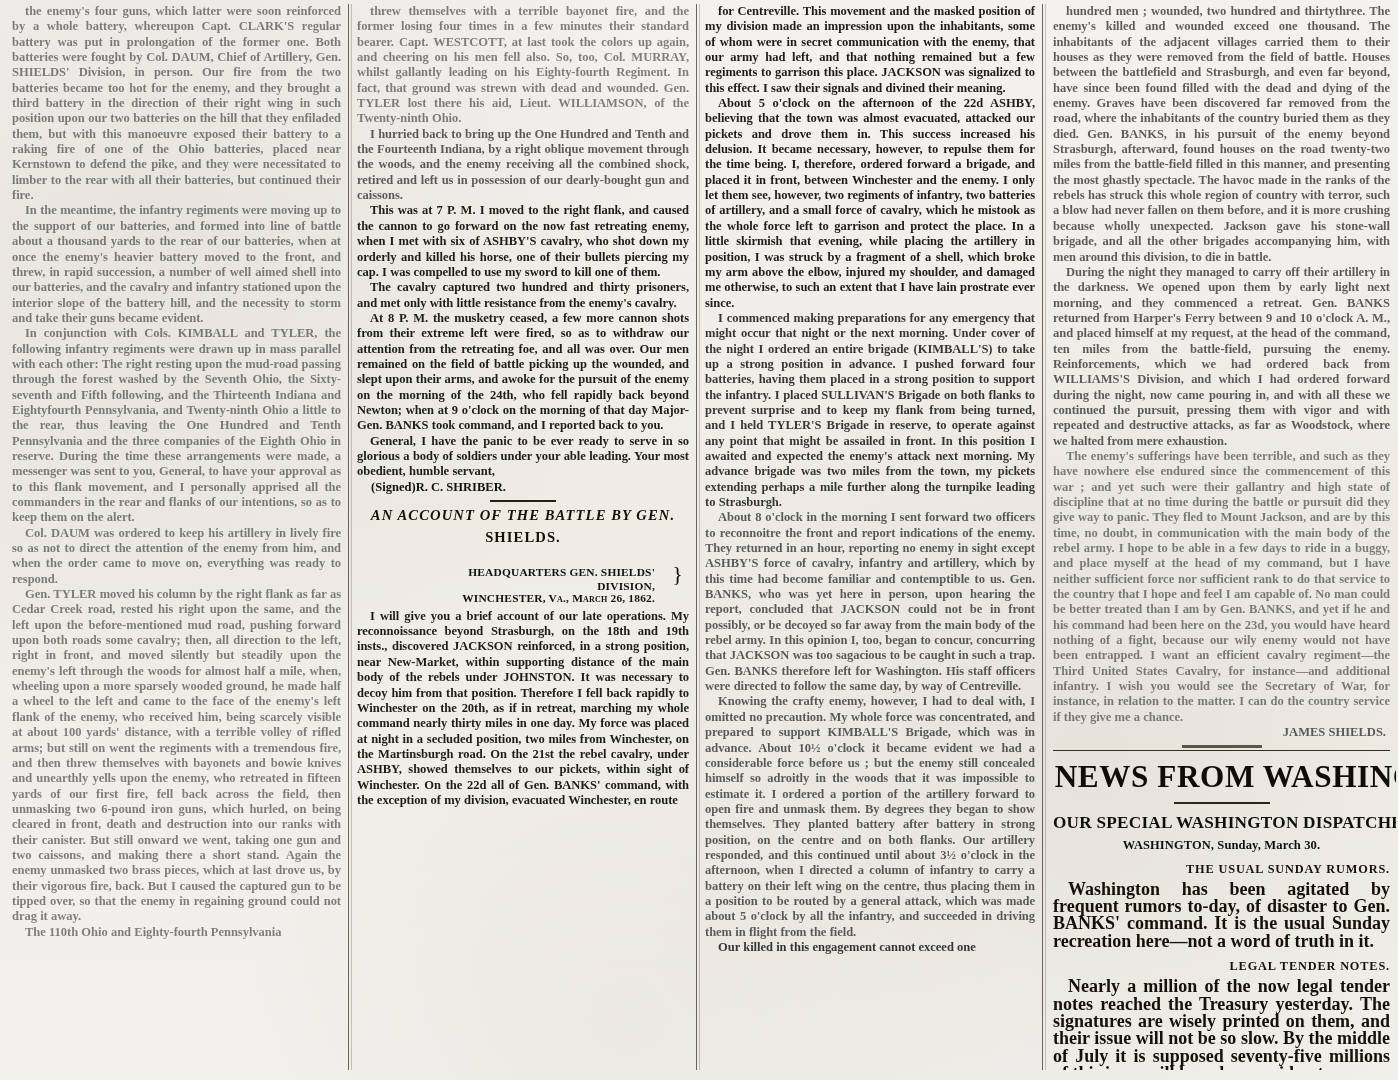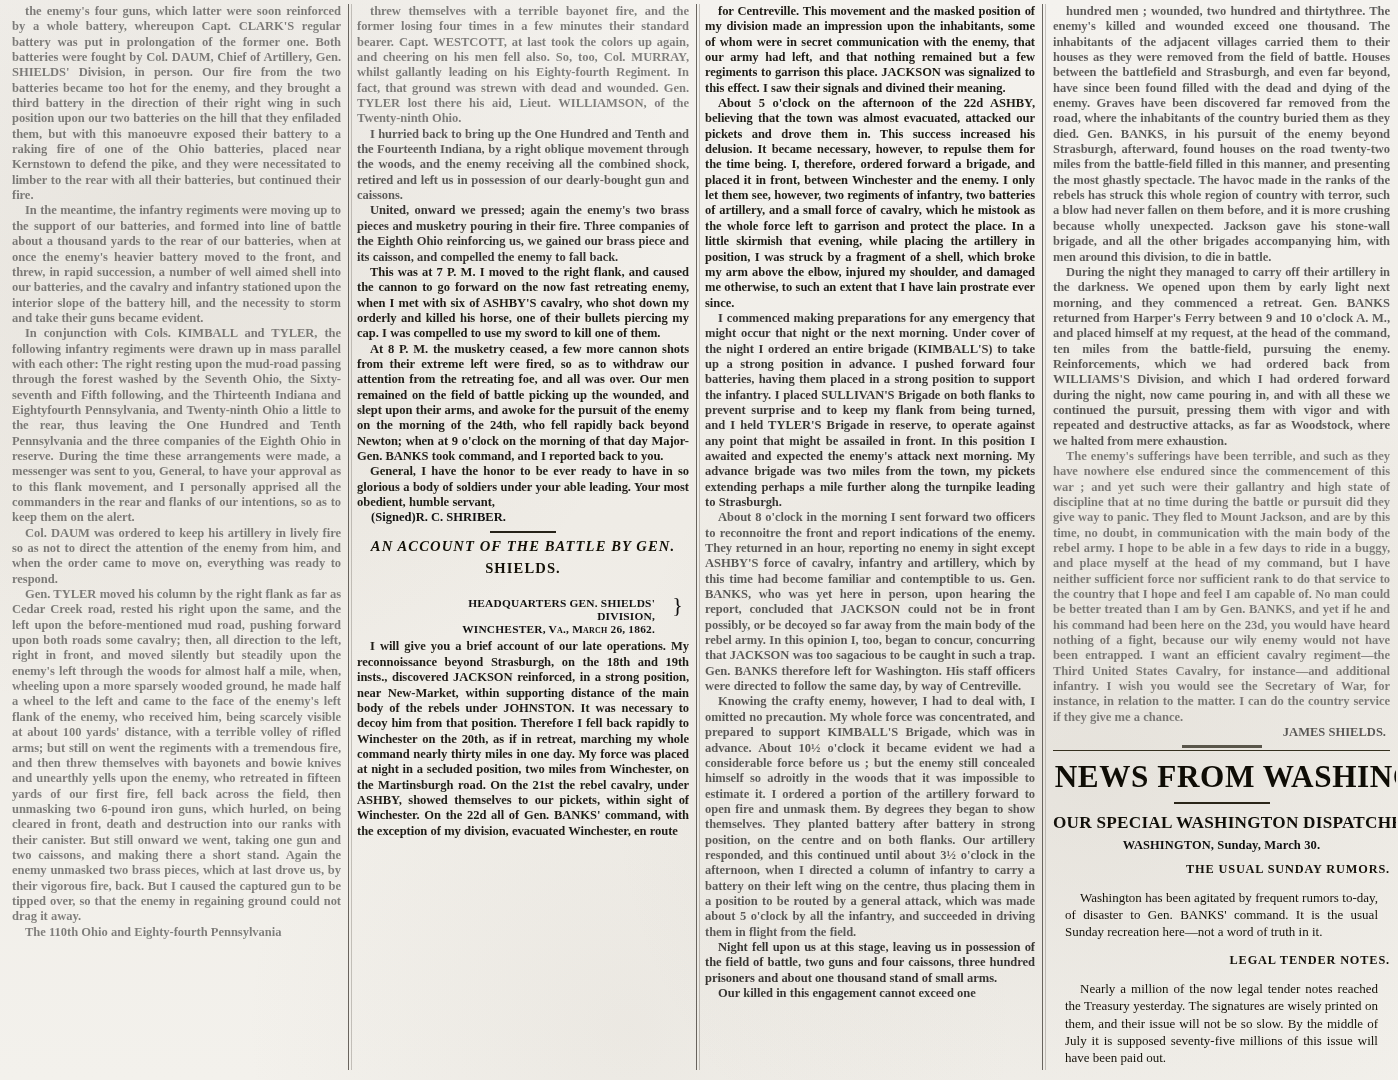--- a/index.html
+++ b/index.html
@@ -122,46 +122,46 @@
     font-size:12.6px;text-align:center;font-weight:700;
     line-height:15px;margin:3px 0 7px 0;letter-spacing:.1px;
   }
   .news-place .sc{font-size:12.4px;}
   .subhead{
     font-size:12.3px;text-align:right;font-weight:700;
     font-variant:small-caps;letter-spacing:.85px;
     line-height:15px;margin:9px 0 4px 0;color:#15120a;
   }
   .news-body{
-    font-size:13px;line-height:17.4px;text-indent:15px;
-    font-weight:400;text-align:justify;margin:12px;color:#141108;
+    font-size:18px;line-height:17.4px;text-indent:15px;
+    font-weight:700;text-align:justify;margin:0;color:#141108;
   }
 </style>
 </head>
 <body>
 
 <div id="page">
   <div id="cols">
 
     <div class="col c1">
       <p class="body vfaded">the enemy's four guns, which latter were soon reinforced by a whole battery, whereupon Capt. CLARK'S regular battery was put in prolongation of the former one. Both batteries were fought by Col. DAUM, Chief of Artillery, Gen. SHIELDS' Division, in person. Our fire from the two batteries became too hot for the enemy, and they brought a third battery in the direction of their right wing in such position upon our two batteries on the hill that they enfiladed them, but with this manoeuvre exposed their battery to a raking fire of one of the Ohio batteries, placed near Kernstown to defend the pike, and they were necessitated to limber to the rear with all their batteries, but continued their fire.</p>
       <p class="body vfaded">In the meantime, the infantry regiments were moving up to the support of our batteries, and formed into line of battle about a thousand yards to the rear of our batteries, when at once the enemy's heavier battery moved to the front, and threw, in rapid succession, a number of well aimed shell into our batteries, and the cavalry and infantry stationed upon the interior slope of the battery hill, and the necessity to storm and take their guns became evident.</p>
       <p class="body vfaded">In conjunction with Cols. KIMBALL and TYLER, the following infantry regiments were drawn up in mass parallel with each other: The right resting upon the mud-road passing through the forest washed by the Seventh Ohio, the Sixty-seventh and Fifth following, and the Thirteenth Indiana and Eightyfourth Pennsylvania, and Twenty-ninth Ohio a little to the rear, thus leaving the One Hundred and Tenth Pennsylvania and the three companies of the Eighth Ohio in reserve. During the time these arrangements were made, a messenger was sent to you, General, to have your approval as to this flank movement, and I personally apprised all the commanders in the rear and flanks of our intentions, so as to keep them on the alert.</p>
       <p class="body vfaded">Col. DAUM was ordered to keep his artillery in lively fire so as not to direct the attention of the enemy from him, and when the order came to move on, everything was ready to respond.</p>
       <p class="body vfaded">Gen. TYLER moved his column by the right flank as far as Cedar Creek road, rested his right upon the same, and the left upon the before-mentioned mud road, pushing forward upon both roads some cavalry; then, all direction to the left, right in front, and moved silently but steadily upon the enemy's left through the woods for almost half a mile, when, wheeling upon a more sparsely wooded ground, he made half a wheel to the left and came to the face of the enemy's left flank of the enemy, who received him, being scarcely visible at about 100 yards' distance, with a terrible volley of rifled arms; but still on went the regiments with a tremendous fire, and then threw themselves with bayonets and bowie knives and unearthly yells upon the enemy, who retreated in fifteen yards of our first fire, fell back across the field, then unmasking two 6-pound iron guns, which hurled, on being cleared in front, death and destruction into our ranks with their canister. But still onward we went, taking one gun and two caissons, and making there a short stand. Again the enemy unmasked two brass pieces, which at last drove us, by their vigorous fire, back. But I caused the captured gun to be tipped over, so that the enemy in regaining ground could not drag it away.</p>
       <p class="body vfaded">The 110th Ohio and Eighty-fourth Pennsylvania</p>
     </div>
 
     <div class="col c2">
       <p class="body vfaded">threw themselves with a terrible bayonet fire, and the former losing four times in a few minutes their standard bearer. Capt. WESTCOTT, at last took the colors up again, and cheering on his men fell also. So, too, Col. MURRAY, whilst gallantly leading on his Eighty-fourth Regiment. In fact, that ground was strewn with dead and wounded. Gen. TYLER lost there his aid, Lieut. WILLIAMSON, of the Twenty-ninth Ohio.</p>
       <p class="body faded">I hurried back to bring up the One Hundred and Tenth and the Fourteenth Indiana, by a right oblique movement through the woods, and the enemy receiving all the combined shock, retired and left us in possession of our dearly-bought gun and caissons.</p>
-      <p class="body mfaded">United, onward we pressed; again the enemy's two brass pieces and musketry pouring in their fire. Three companies of the Eighth Ohio reinforcing us, we gained our brass piece and its caisson, and compelled the enemy to fall back.</p>
       <p class="body crisp">This was at 7 P. M. I moved to the right flank, and caused the cannon to go forward on the now fast retreating enemy, when I met with six of ASHBY'S cavalry, who shot down my orderly and killed his horse, one of their bullets piercing my cap. I was compelled to use my sword to kill one of them.</p>
+      <p class="body crisp">The cavalry captured two hundred and thirty prisoners, and met only with little resistance from the enemy's cavalry.</p>
       <p class="body crisp">At 8 P. M. the musketry ceased, a few more cannon shots from their extreme left were fired, so as to withdraw our attention from the retreating foe, and all was over. Our men remained on the field of battle picking up the wounded, and slept upon their arms, and awoke for the pursuit of the enemy on the morning of the 24th, who fell rapidly back beyond Newton; when at 9 o'clock on the morning of that day Major-Gen. BANKS took command, and I reported back to you.</p>
-      <p class="body crisp">General, I have the honor to be ever ready to have in so glorious a body of soldiers under your able leading.        Your most obedient, humble servant,</p>
+      <p class="body crisp">General, I have the panic to be ever ready to serve in so glorious a body of soldiers under your able leading.        Your most obedient, humble servant,</p>
 
       <div style="display:flex;justify-content:flex-start;font-size:12.55px;font-weight:600;line-height:15.35px;padding:0 4px 0 14px;">
         <span>(Signed)</span>
         <span>R. C. SHRIBER.</span>
       </div>
 
       <div class="short-rule"></div>
       <div class="hl-main">AN ACCOUNT OF THE BATTLE BY GEN.</div>
       <div class="hl-main2">SHIELDS.</div>
 
@@ -176,21 +176,20 @@
 
       <p class="body crisp" style="margin-top:3px;">I will give you a brief account of our late operations. My reconnoissance beyond Strasburgh, on the 18th and 19th insts., discovered JACKSON reinforced, in a strong position, near New-Market, within supporting distance of the main body of the rebels under JOHNSTON. It was necessary to decoy him from that position. Therefore I fell back rapidly to Winchester on the 20th, as if in retreat, marching my whole command nearly thirty miles in one day. My force was placed at night in a secluded position, two miles from Winchester, on the Martinsburgh road. On the 21st the rebel cavalry, under ASHBY, showed themselves to our pickets, within sight of Winchester. On the 22d all of Gen. BANKS' command, with the exception of my division, evacuated Winchester, en route</p>
     </div>
 
     <div class="col c3">
       <p class="body crisp">for Centreville. This movement and the masked position of my division made an impression upon the inhabitants, some of whom were in secret communication with the enemy, that our army had left, and that nothing remained but a few regiments to garrison this place. JACKSON was signalized to this effect. I saw their signals and divined their meaning.</p>
       <p class="body crisp">About 5 o'clock on the afternoon of the 22d ASHBY, believing that the town was almost evacuated, attacked our pickets and drove them in. This success increased his delusion. It became necessary, however, to repulse them for the time being. I, therefore, ordered forward a brigade, and placed it in front, between Winchester and the enemy. I only let them see, however, two regiments of infantry, two batteries of artillery, and a small force of cavalry, which he mistook as the whole force left to garrison and protect the place. In a little skirmish that evening, while placing the artillery in position, I was struck by a fragment of a shell, which broke my arm above the elbow, injured my shoulder, and damaged me otherwise, to such an extent that I have lain prostrate ever since.</p>
       <p class="body mfaded">I commenced making preparations for any emergency that might occur that night or the next morning. Under cover of the night I ordered an entire brigade (KIMBALL'S) to take up a strong position in advance. I pushed forward four batteries, having them placed in a strong position to support the infantry. I placed SULLIVAN'S Brigade on both flanks to prevent surprise and to keep my flank from being turned, and I held TYLER'S Brigade in reserve, to operate against any point that might be assailed in front. In this position I awaited and expected the enemy's attack next morning. My advance brigade was two miles from the town, my pickets extending perhaps a mile further along the turnpike leading to Strasburgh.</p>
       <p class="body faded">About 8 o'clock in the morning I sent forward two officers to reconnoitre the front and report indications of the enemy. They returned in an hour, reporting no enemy in sight except ASHBY'S force of cavalry, infantry and artillery, which by this time had become familiar and contemptible to us. Gen. BANKS, who was yet here in person, upon hearing the report, concluded that JACKSON could not be in front possibly, or be decoyed so far away from the main body of the rebel army. In this opinion I, too, began to concur, concurring that JACKSON was too sagacious to be caught in such a trap. Gen. BANKS therefore left for Washington. His staff officers were directed to follow the same day, by way of Centreville.</p>
       <p class="body faded">Knowing the crafty enemy, however, I had to deal with, I omitted no precaution. My whole force was concentrated, and prepared to support KIMBALL'S Brigade, which was in advance. About 10½ o'clock it became evident we had a considerable force before us ; but the enemy still concealed himself so adroitly in the woods that it was impossible to estimate it. I ordered a portion of the artillery forward to open fire and unmask them. By degrees they began to show themselves. They planted battery after battery in strong position, on the centre and on both flanks. Our artillery responded, and this continued until about 3½ o'clock in the afternoon, when I directed a column of infantry to carry a battery on their left wing on the centre, thus placing them in a position to be routed by a general attack, which was made about 5 o'clock by all the infantry, and succeeded in driving them in flight from the field.</p>
-      <p class="body mfaded">Night fell upon us at this stage, leaving us in possession of the field of battle, two guns and four caissons, three hundred prisoners and about one thousand stand of small arms.</p>
       <p class="body mfaded">Our killed in this engagement cannot exceed one</p>
     </div>
 
     <div class="col c4">
       <p class="body faded">hundred men ; wounded, two hundred and thirtythree. The enemy's killed and wounded exceed one thousand. The inhabitants of the adjacent villages carried them to their houses as they were removed from the field of battle. Houses between the battlefield and Strasburgh, and even far beyond, have since been found filled with the dead and dying of the enemy. Graves have been discovered far removed from the road, where the inhabitants of the country buried them as they died. Gen. BANKS, in his pursuit of the enemy beyond Strasburgh, afterward, found houses on the road twenty-two miles from the battle-field filled in this manner, and presenting the most ghastly spectacle. The havoc made in the ranks of the rebels has struck this whole region of country with terror, such a blow had never fallen on them before, and it is more crushing because wholly unexpected. Jackson gave his stone-wall brigade, and all the other brigades accompanying him, with men around this division, to die in battle.</p>
       <p class="body faded">During the night they managed to carry off their artillery in the darkness. We opened upon them by early light next morning, and they commenced a retreat. Gen. BANKS returned from Harper's Ferry between 9 and 10 o'clock A. M., and placed himself at my request, at the head of the command, ten miles from the battle-field, pursuing the enemy. Reinforcements, which we had ordered back from WILLIAMS'S Division, and which I had ordered forward during the night, now came pouring in, and with all these we continued the pursuit, pressing them with vigor and with repeated and destructive attacks, as far as Woodstock, where we halted from mere exhaustion.</p>
       <p class="body vfaded">The enemy's sufferings have been terrible, and such as they have nowhere else endured since the commencement of this war ; and yet such were their gallantry and high state of discipline that at no time during the battle or pursuit did they give way to panic. They fled to Mount Jackson, and are by this time, no doubt, in communication with the main body of the rebel army. I hope to be able in a few days to ride in a buggy, and place myself at the head of my command, but I have neither sufficient force nor sufficient rank to do that service to the country that I hope and feel I am capable of. No man could be better treated than I am by Gen. BANKS, and yet if he and his command had been here on the 23d, you would have heard nothing of a fight, because our wily enemy would not have been entrapped. I want an efficient cavalry regiment—the Third United States Cavalry, for instance—and additional infantry. I wish you would see the Secretary of War, for instance, in relation to the matter. I can do the country service if they give me a chance.</p>
 
       <div style="text-align:right;font-size:12.55px;font-weight:700;line-height:15.35px;padding-right:4px;" class="faded">JAMES SHIELDS.</div>
 

